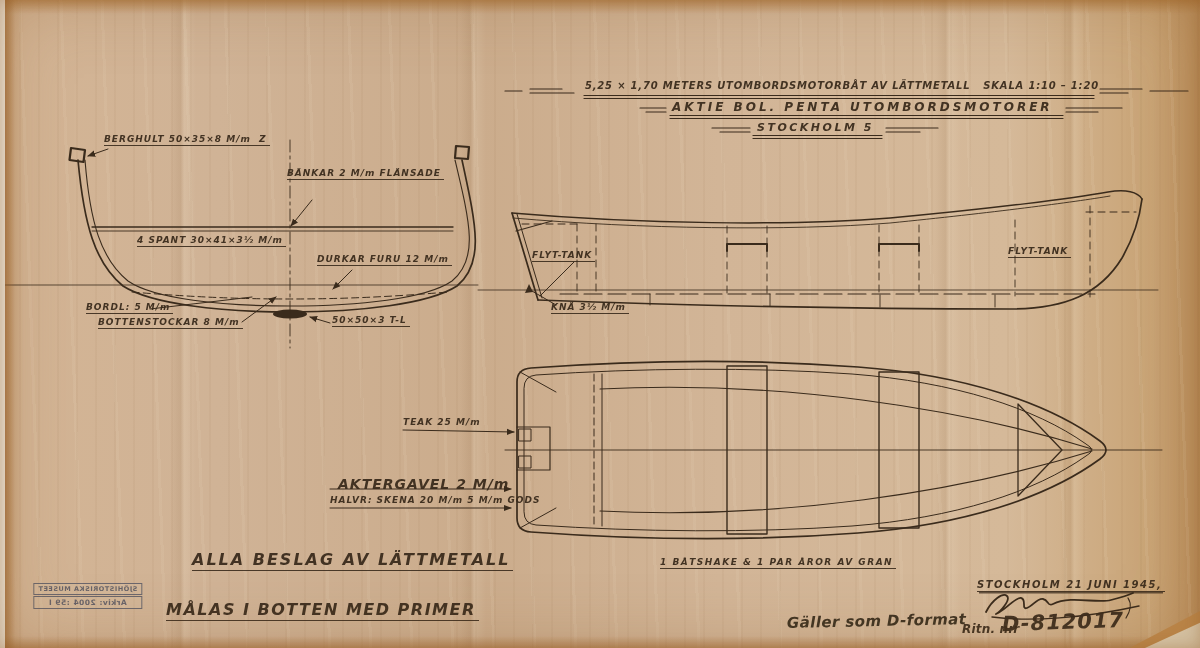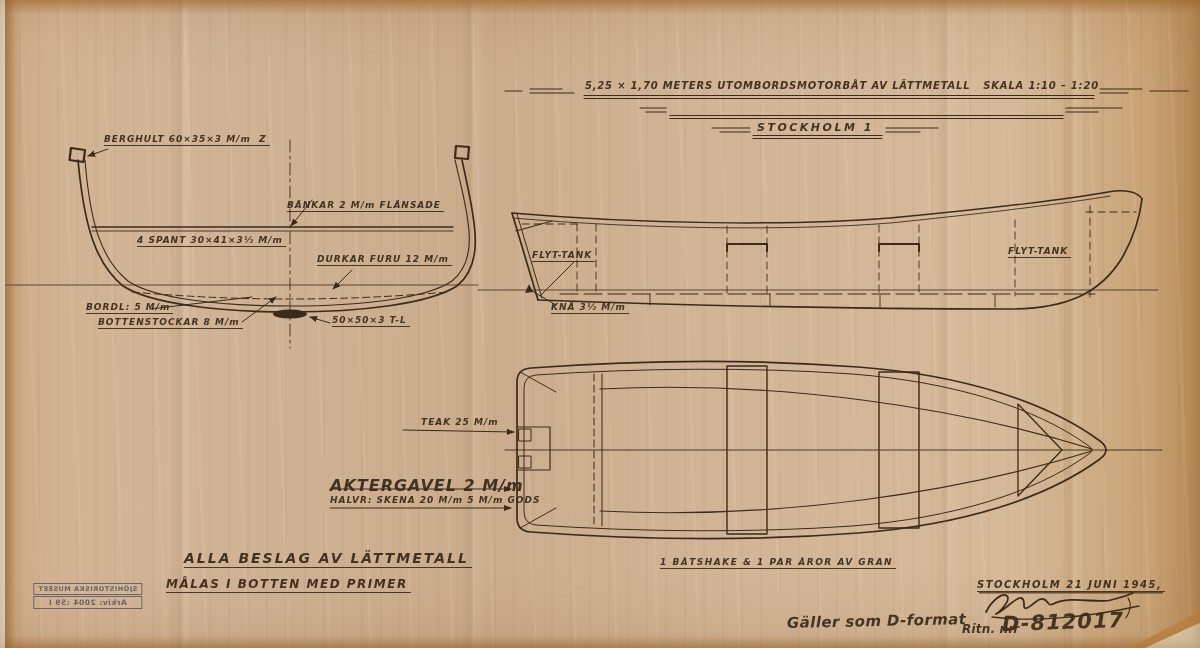--- a/index.html
+++ b/index.html
@@ -143,40 +143,41 @@
     </g>
 
     <g stroke-width="1.8">
       <path d="M986,612 C992,600 1003,592 1007,596 C1011,600 1000,612 996,614 C1006,610 1015,597 1021,598 C1027,599 1021,610 1027,608 C1033,606 1037,598 1043,599 C1049,600 1047,607 1053,604 C1071,595 1097,604 1111,600 C1119,598 1127,596 1133,593"></path>
       <path d="M992,617 C1030,622 1085,618 1139,606" stroke-width="1.4"></path>
       <path d="M1128,598 C1132,604 1130,612 1126,618" stroke-width="1.2"></path>
     </g>
   </svg>
 
   <div class="lbl title" style="left:585px;top:80px">5,25 × 1,70 METERS UTOMBORDSMOTORBÅT AV LÄTTMETALL   SKALA 1:10 – 1:20</div>
-  <div class="lbl" style="left:757px;top:121px;font-size:11px;letter-spacing:2.5px">STOCKHOLM 1</div>
+  <div class="lbl" style="left:672px;top:100px;font-size:12px;letter-spacing:3px">AKTIE BOL. PENTA UTOMBORDSMOTORER</div>
+  <div class="lbl" style="left:757px;top:121px;font-size:11px;letter-spacing:2.5px">STOCKHOLM 5</div>
 
-  <div class="lbl ul" style="left:104px;top:134px">BERGHULT 60×35×3 M/m  Z</div>
-  <div class="lbl ul" style="left:287px;top:200px">BÄNKAR 2 M/m FLÄNSADE</div>
+  <div class="lbl ul" style="left:104px;top:134px">BERGHULT 50×35×8 M/m  Z</div>
+  <div class="lbl ul" style="left:287px;top:168px">BÄNKAR 2 M/m FLÄNSADE</div>
   <div class="lbl ul" style="left:137px;top:235px">4 SPANT 30×41×3½ M/m</div>
   <div class="lbl ul" style="left:317px;top:254px">DURKAR FURU 12 M/m</div>
   <div class="lbl ul" style="left:86px;top:302px">BORDL: 5 M/m</div>
   <div class="lbl ul" style="left:98px;top:317px">BOTTENSTOCKAR 8 M/m</div>
   <div class="lbl ul" style="left:332px;top:315px">50×50×3 T-L</div>
 
   <div class="lbl ul" style="left:532px;top:250px">FLYT-TANK</div>
   <div class="lbl ul" style="left:1008px;top:246px">FLYT-TANK</div>
   <div class="lbl ul" style="left:551px;top:302px">KNÄ 3½ M/m</div>
 
-  <div class="lbl" style="left:421px;top:417px">TEAK 25 M/m</div>
-  <div class="lbl" style="left:330px;top:476px;font-size:16px">AKTERGAVEL 2 M/m</div>
+  <div class="lbl" style="left:403px;top:417px">TEAK 25 M/m</div>
+  <div class="lbl" style="left:338px;top:476px;font-size:14px">AKTERGAVEL 2 M/m</div>
   <div class="lbl" style="left:330px;top:495px">HALVR: SKENA 20 M/m 5 M/m GODS</div>
 
-  <div class="lbl ul" style="left:184px;top:550px;font-size:14px;letter-spacing:2px">ALLA BESLAG AV LÄTTMETALL</div>
-  <div class="lbl ul" style="left:166px;top:577px;font-size:12px;letter-spacing:1.5px">MÅLAS I BOTTEN MED PRIMER</div>
+  <div class="lbl ul" style="left:192px;top:550px;font-size:16px;letter-spacing:2px">ALLA BESLAG AV LÄTTMETALL</div>
+  <div class="lbl ul" style="left:166px;top:600px;font-size:16px;letter-spacing:1.5px">MÅLAS I BOTTEN MED PRIMER</div>
   <div class="lbl ul" style="left:660px;top:557px;letter-spacing:1.5px">1 BÅTSHAKE &amp; 1 PAR ÅROR AV GRAN</div>
 
   <div class="lbl ul ul2" style="left:977px;top:579px;font-size:10px;letter-spacing:1.5px">STOCKHOLM 21 JUNI 1945,</div>
   <div class="lbl fmt" style="left:787px;top:612px">Gäller som D-format</div>
   <div class="lbl small-hand" style="left:962px;top:622px">Ritn. n:r</div>
   <div class="lbl dno" style="left:1002px;top:610px">D-812017</div>
 
   <div class="stamp">
     <div class="row">SJÖHISTORISKA MUSEET</div>
     <div class="row">Arkiv: 2004 :59 I</div>

